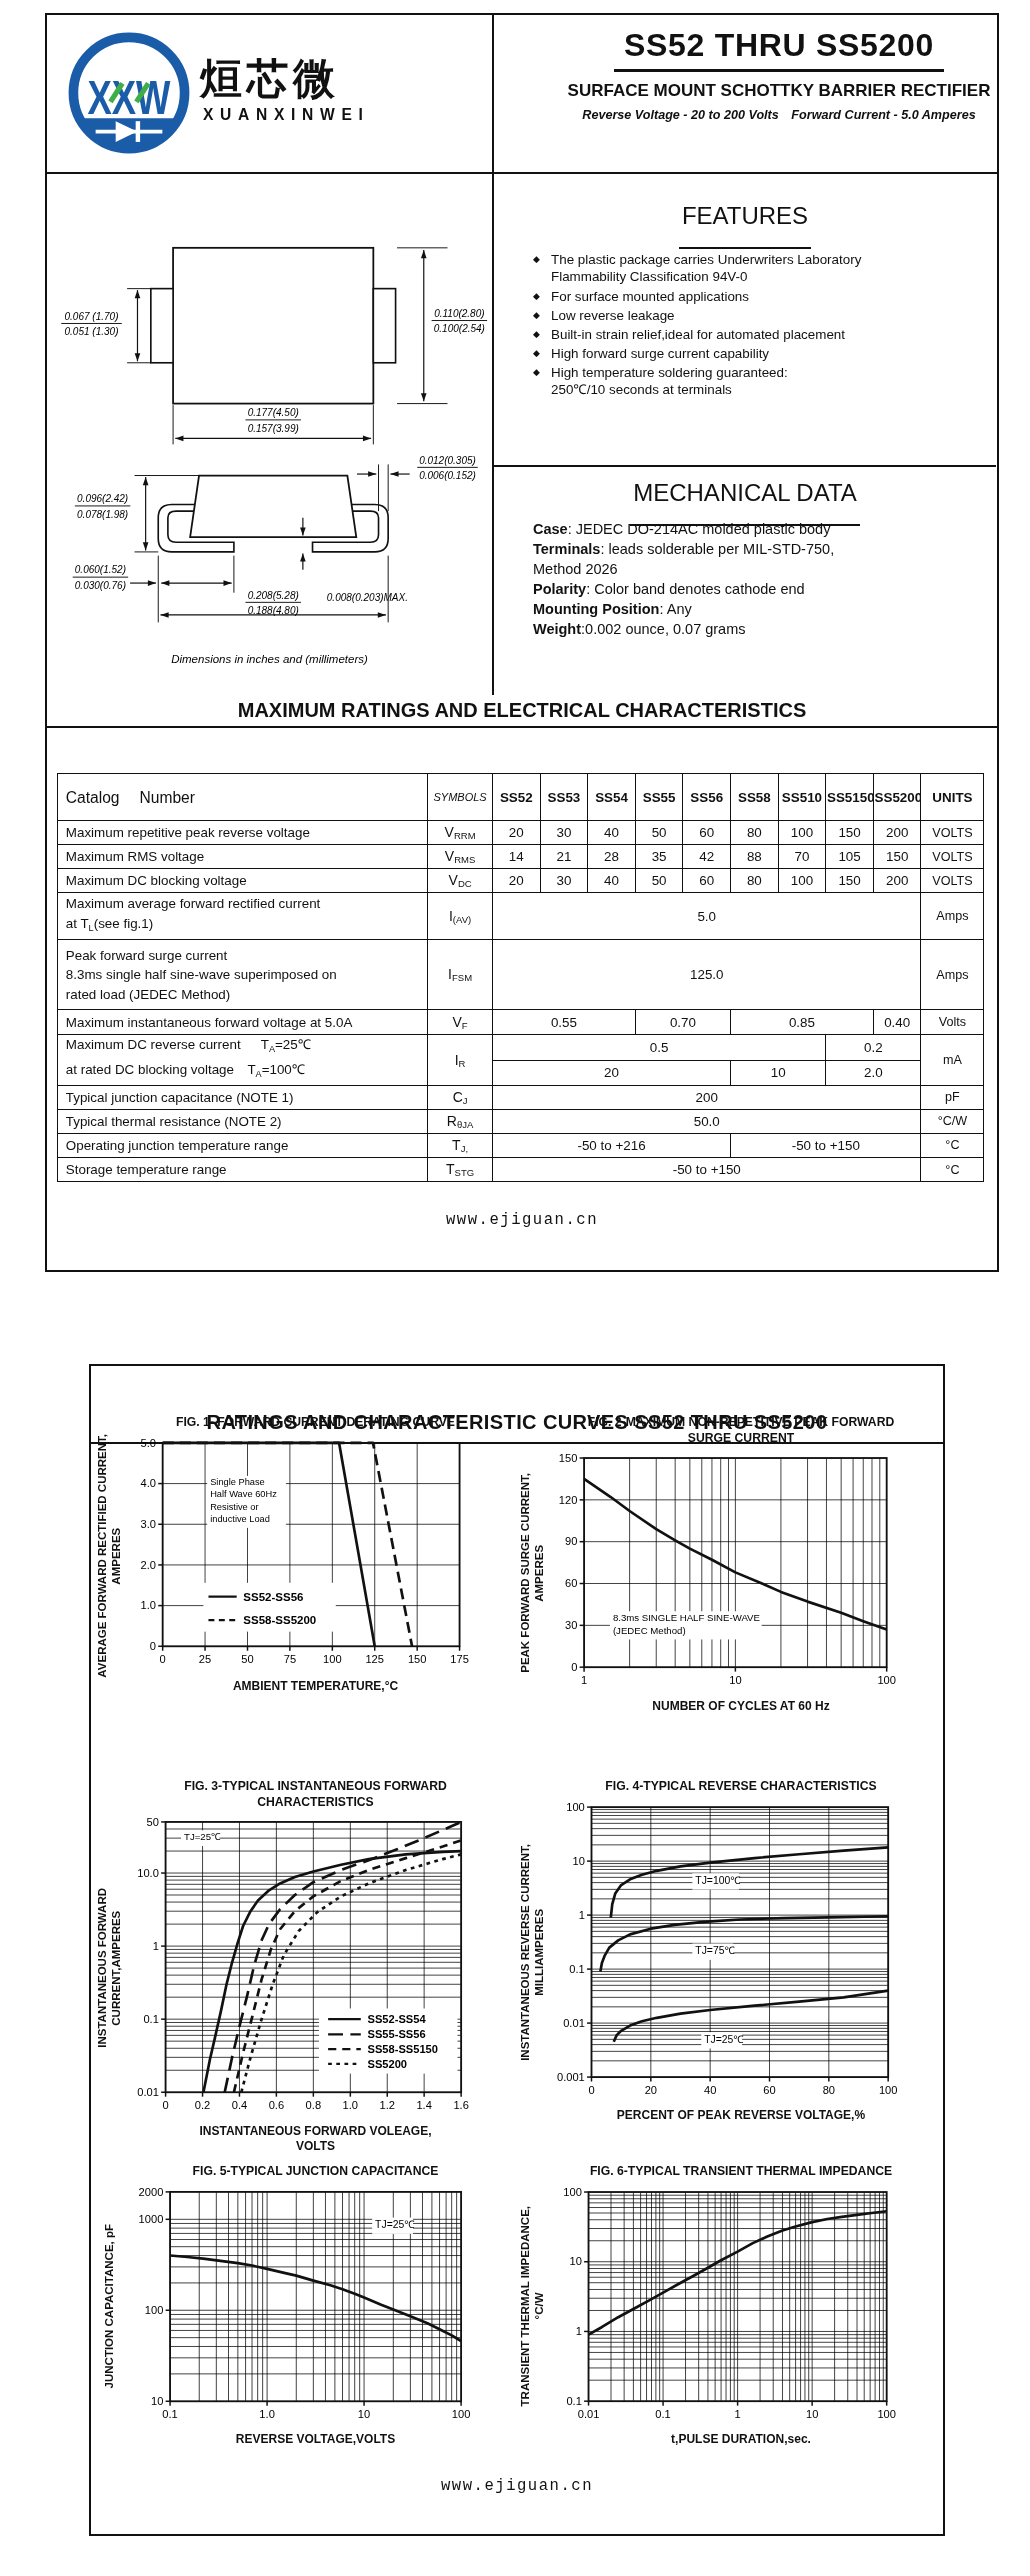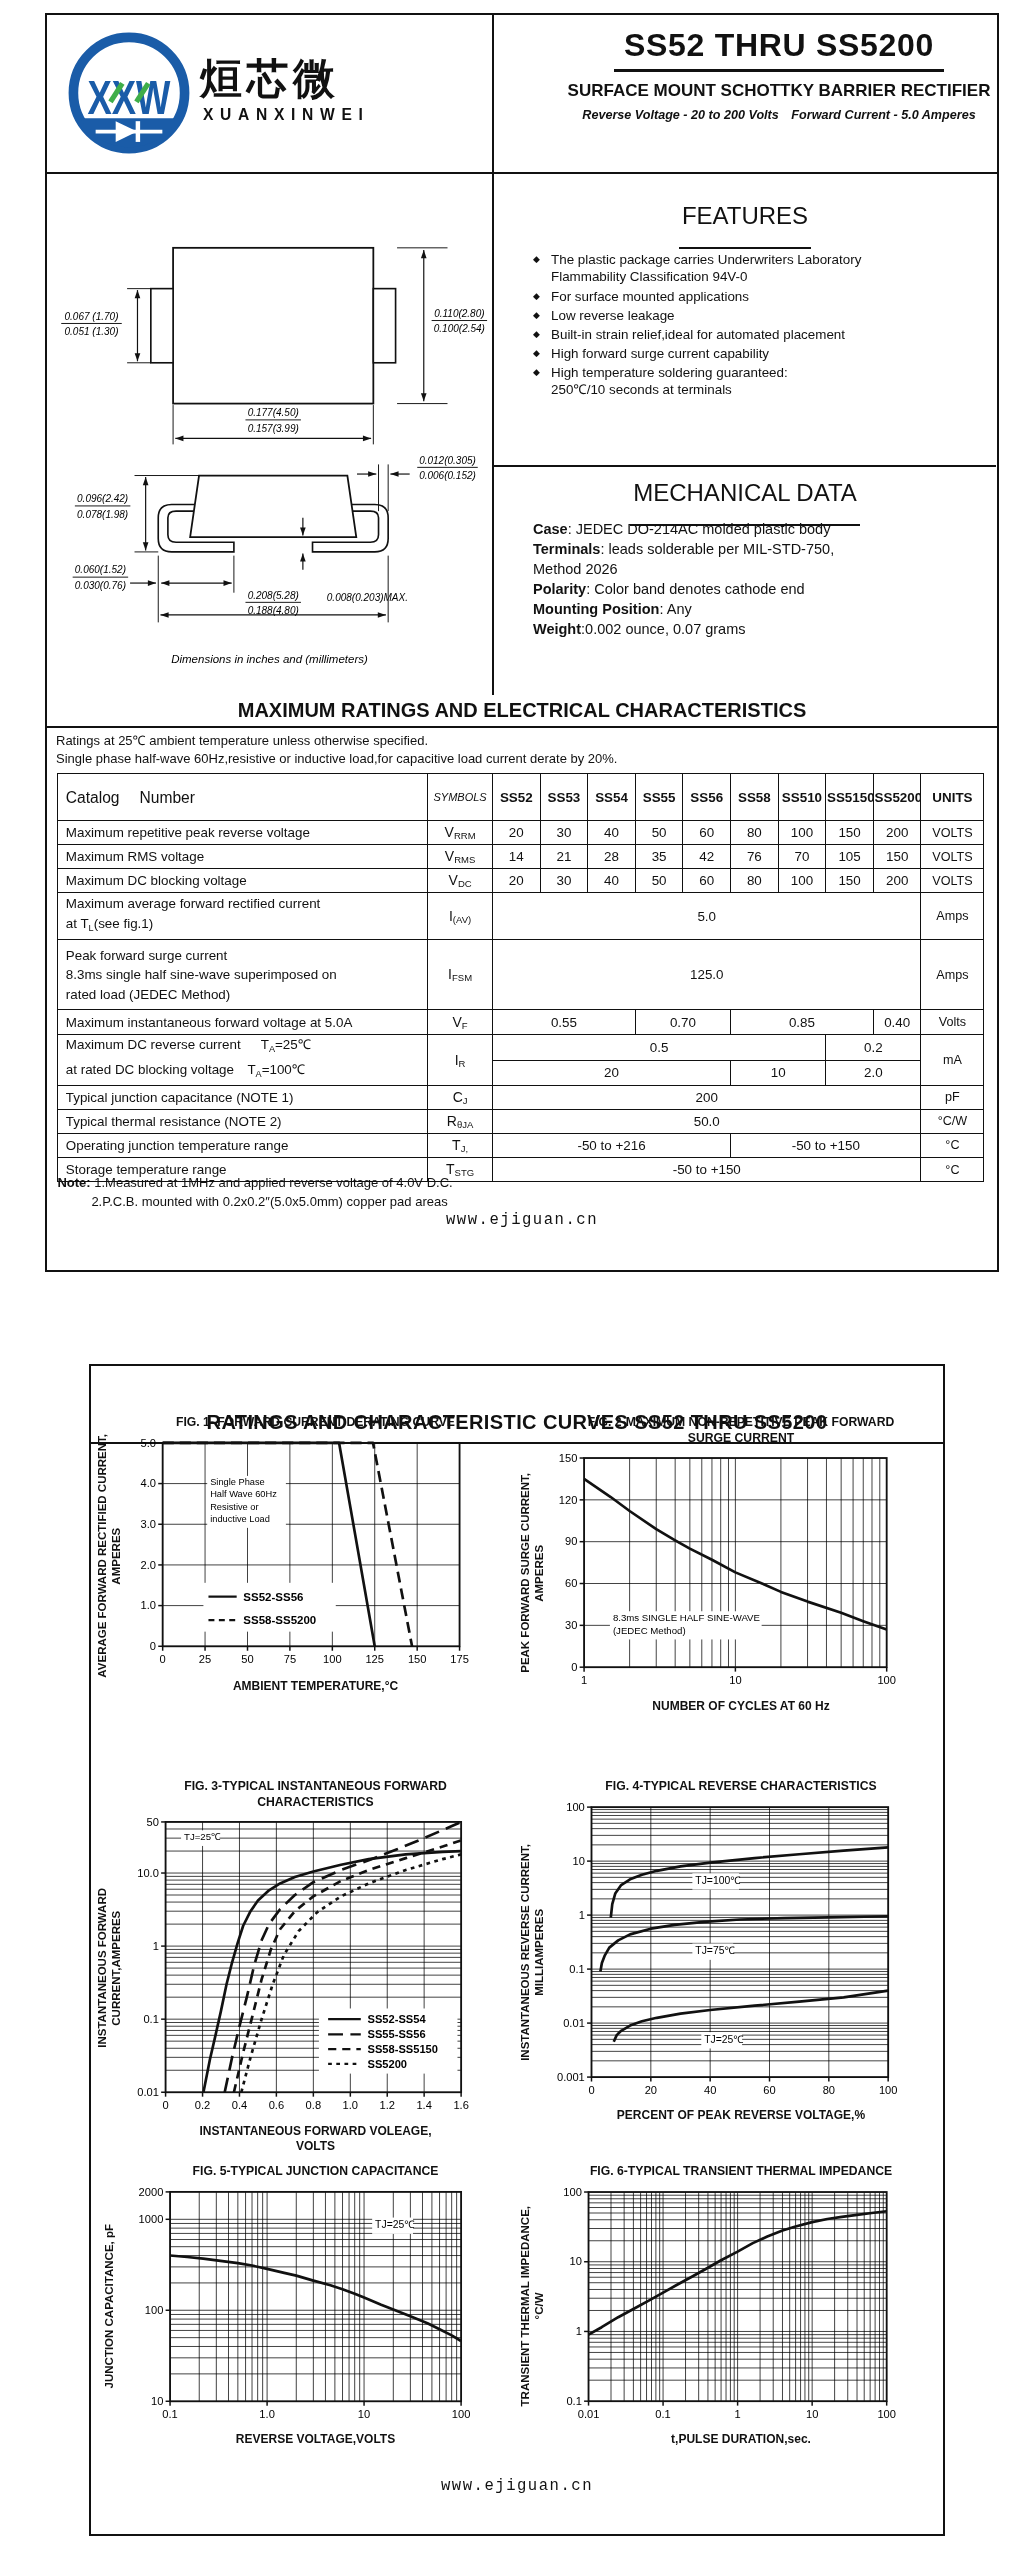--- a/index.html
+++ b/index.html
@@ -204,24 +204,20 @@
             <div><span class="b">Terminals</span>: leads solderable per MIL-STD-750,</div>
             <div><span class="b"></span>Method 2026</div>
             <div><span class="b">Polarity</span>: Color band denotes cathode end</div>
             <div><span class="b">Mounting Position</span>: Any</div>
             <div><span class="b">Weight</span>:0.002 ounce, 0.07 grams</div>
           </div>
       </div>
     </div>
 
     <div class="banner">MAXIMUM RATINGS AND ELECTRICAL CHARACTERISTICS</div>
-    <div class="ratings-note">
-      <div>Ratings at 25℃ ambient temperature unless otherwise specified.</div>
-      <div>Single phase half-wave 60Hz,resistive or inductive load,for capacitive load current derate by 20%.</div>
-    </div>
     <div class="tblwrap" id="tblmount">
         <table class="spec">
           <colgroup>
             <col style="width:365px">
             <col style="width:64px">
             <col style="width:47px">
             <col style="width:47px">
             <col style="width:47px">
             <col style="width:47px">
             <col style="width:47px">
@@ -265,21 +261,21 @@
             <tr style="height:24px">
               <td class="lbl">
                 <div>Maximum RMS voltage</div>
               </td>
               <td class="sym">V<sub>RMS</sub></td>
               <td class="val" colspan="1">14</td>
               <td class="val" colspan="1">21</td>
               <td class="val" colspan="1">28</td>
               <td class="val" colspan="1">35</td>
               <td class="val" colspan="1">42</td>
-              <td class="val" colspan="1">76</td>
+              <td class="val" colspan="1">88</td>
               <td class="val" colspan="1">70</td>
               <td class="val" colspan="1">105</td>
               <td class="val" colspan="1">150</td>
               <td class="unit">VOLTS</td>
             </tr>
             <tr style="height:24px">
               <td class="lbl">
                 <div>Maximum DC blocking voltage</div>
               </td>
               <td class="sym">V<sub>DC</sub></td>
@@ -368,25 +364,20 @@
               <td class="lbl">
                 <div>Storage temperature range</div>
               </td>
               <td class="sym">T<sub>STG</sub></td>
               <td class="val" colspan="9">-50 to +150</td>
               <td class="unit">°C</td>
             </tr>
           </tbody>
         </table>
       </div>
-    <div class="notes">
-      <span class="b">Note:</span>
-      <span>1.Measured at 1MHz and applied reverse voltage of 4.0V D.C.</span>
-      <div class="n2">2.P.C.B. mounted with 0.2x0.2″(5.0x5.0mm) copper pad areas</div>
-    </div>
     <div class="site" style="top:1196px">www.ejiguan.cn</div>
   </div>
 
   <div class="page p2">
     <div class="p2-titlebar">RATINGS AND CHARACTERISTIC CURVES SS52 THRU SS5200</div>
     <div class="fig" id="fig1" style="left:3px;top:49px;width:415px">
         <div class="fig-title">FIG. 1- FORWARD CURRENT DERATING CURVE</div>
         <div class="fig-row">
           <div class="fig-ylab">
             <div>AVERAGE FORWARD RECTIFIED CURRENT,<br>AMPERES</div>

